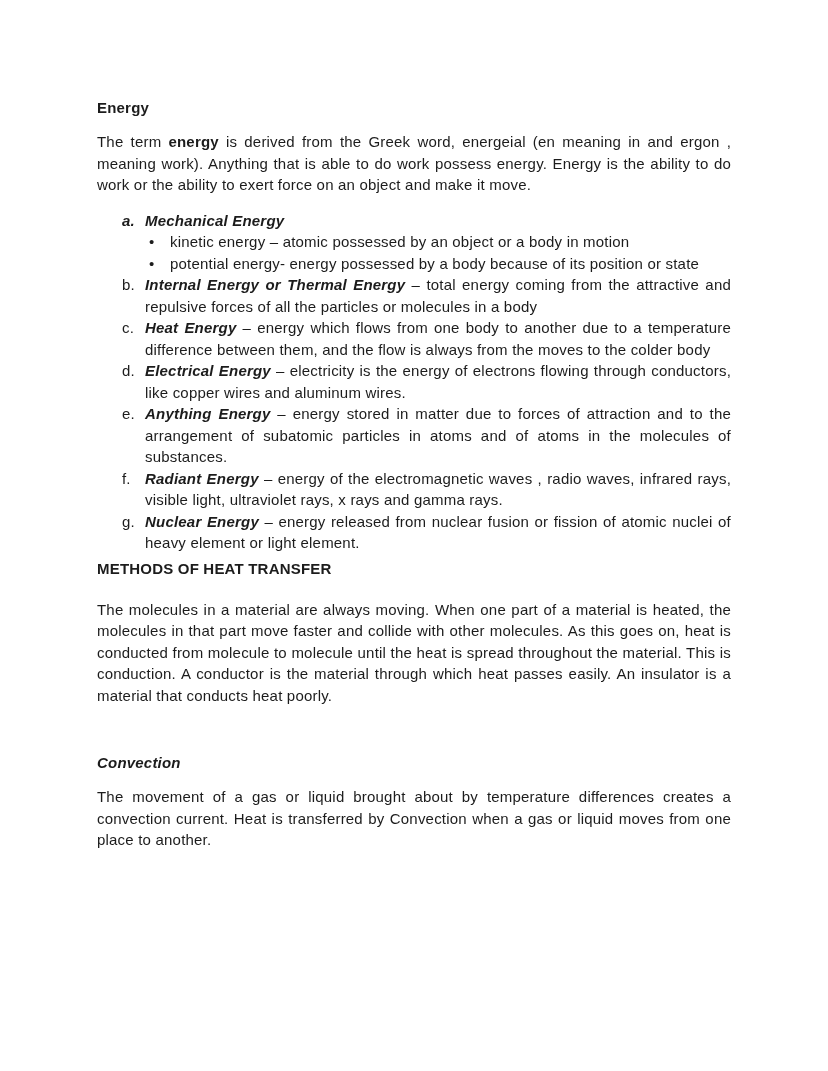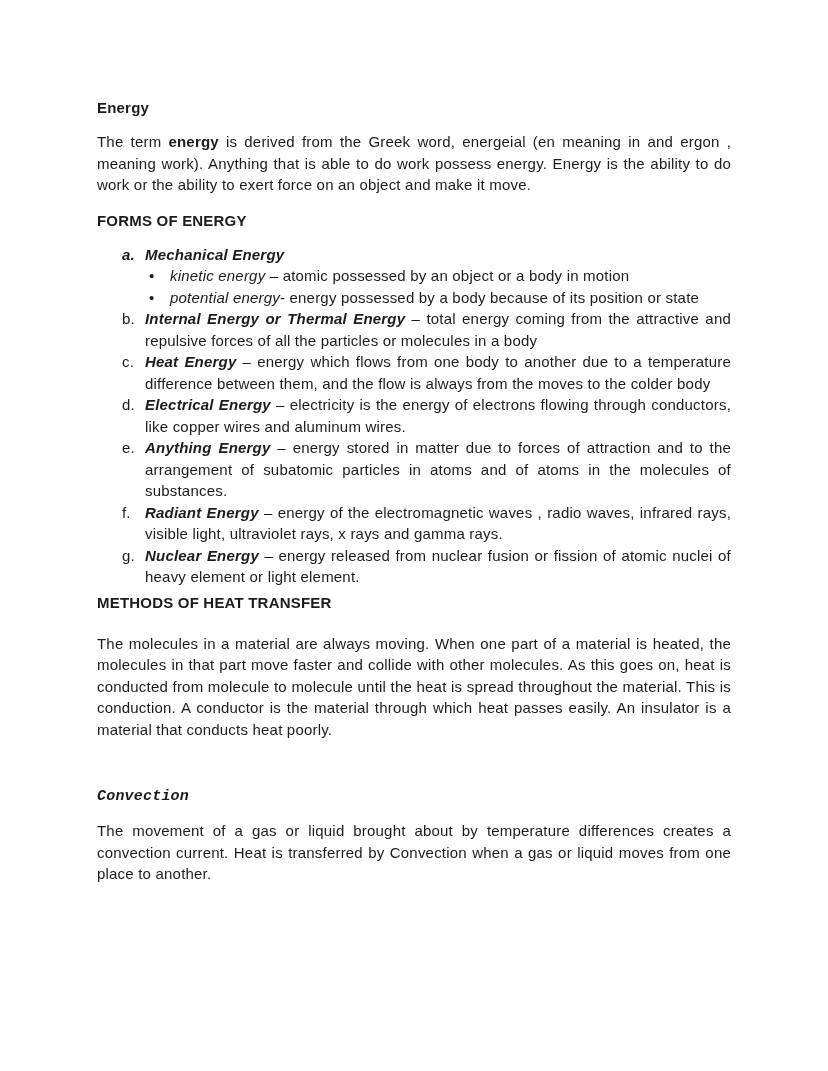--- a/index.html
+++ b/index.html
@@ -66,44 +66,41 @@
   .sub-item {
     position: relative;
     padding-left: 25px;
   }
   .sub-item .bullet {
     position: absolute;
     left: 4px;
     top: 0;
   }
   .iterm {
-    font-style: italic;
   }
   .methods-heading {
     margin-top: 0;
   }
   .conduction-body {
     margin-bottom: 46px;
     margin-top: 20px;
   }
   .convection-heading {
     margin-top: 14px;
-    font-family: Liberation Mono, monospace;
   }
 </style>
 </head>
 <body>
 
 <div class="page">
 
   <div class="heading-bold">Energy</div>
 
   <p class="body-text"><span>The term </span><span style="font-weight:700">energy</span><span> is derived from the Greek word, energeial (en meaning in and ergon , meaning work). Anything that is able to do work possess energy. Energy is the ability to do work or the ability to exert force on an object and make it move.</span></p>
 
-  <div class="heading-bold">FORMS OF ENERGY</div>
 
   <div class="list">
 
     <div class="list-item">
       <span class="marker term">a.</span><span class="term">Mechanical Energy</span>
       <div class="sub-item">
         <span class="bullet">•</span><span class="iterm">kinetic energy</span><span> – atomic possessed by an object or a body in motion</span>
       </div>
       <div class="sub-item">
         <span class="bullet">•</span><span class="iterm">potential energy</span><span>- energy possessed by a body because of its position or state</span>

